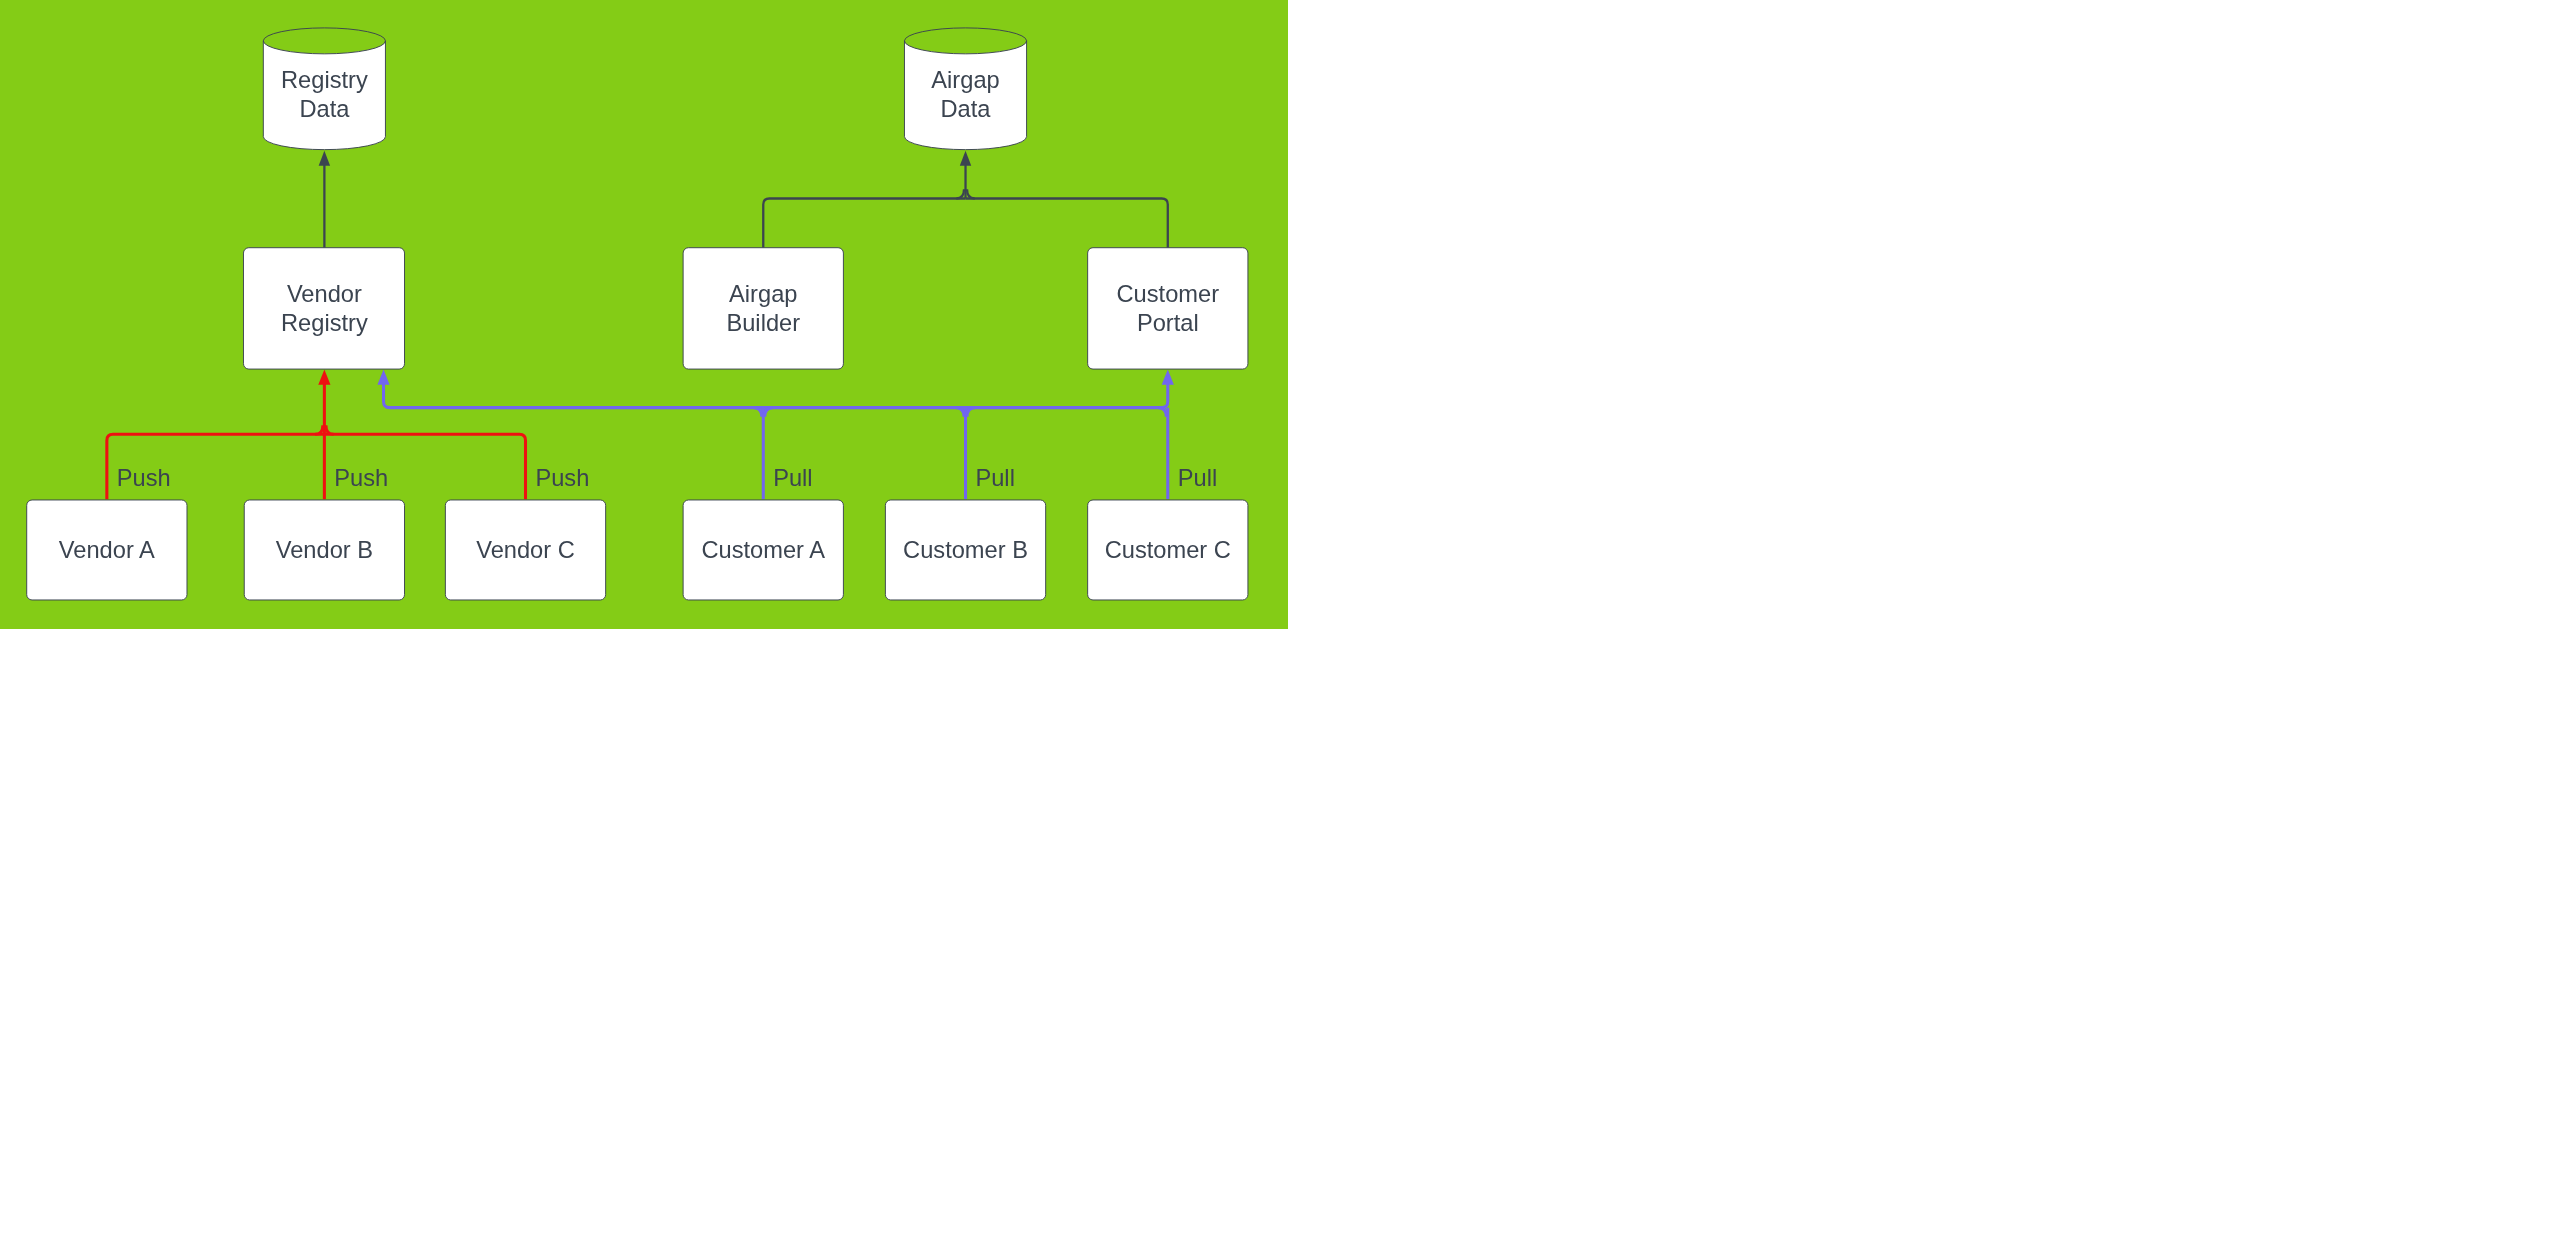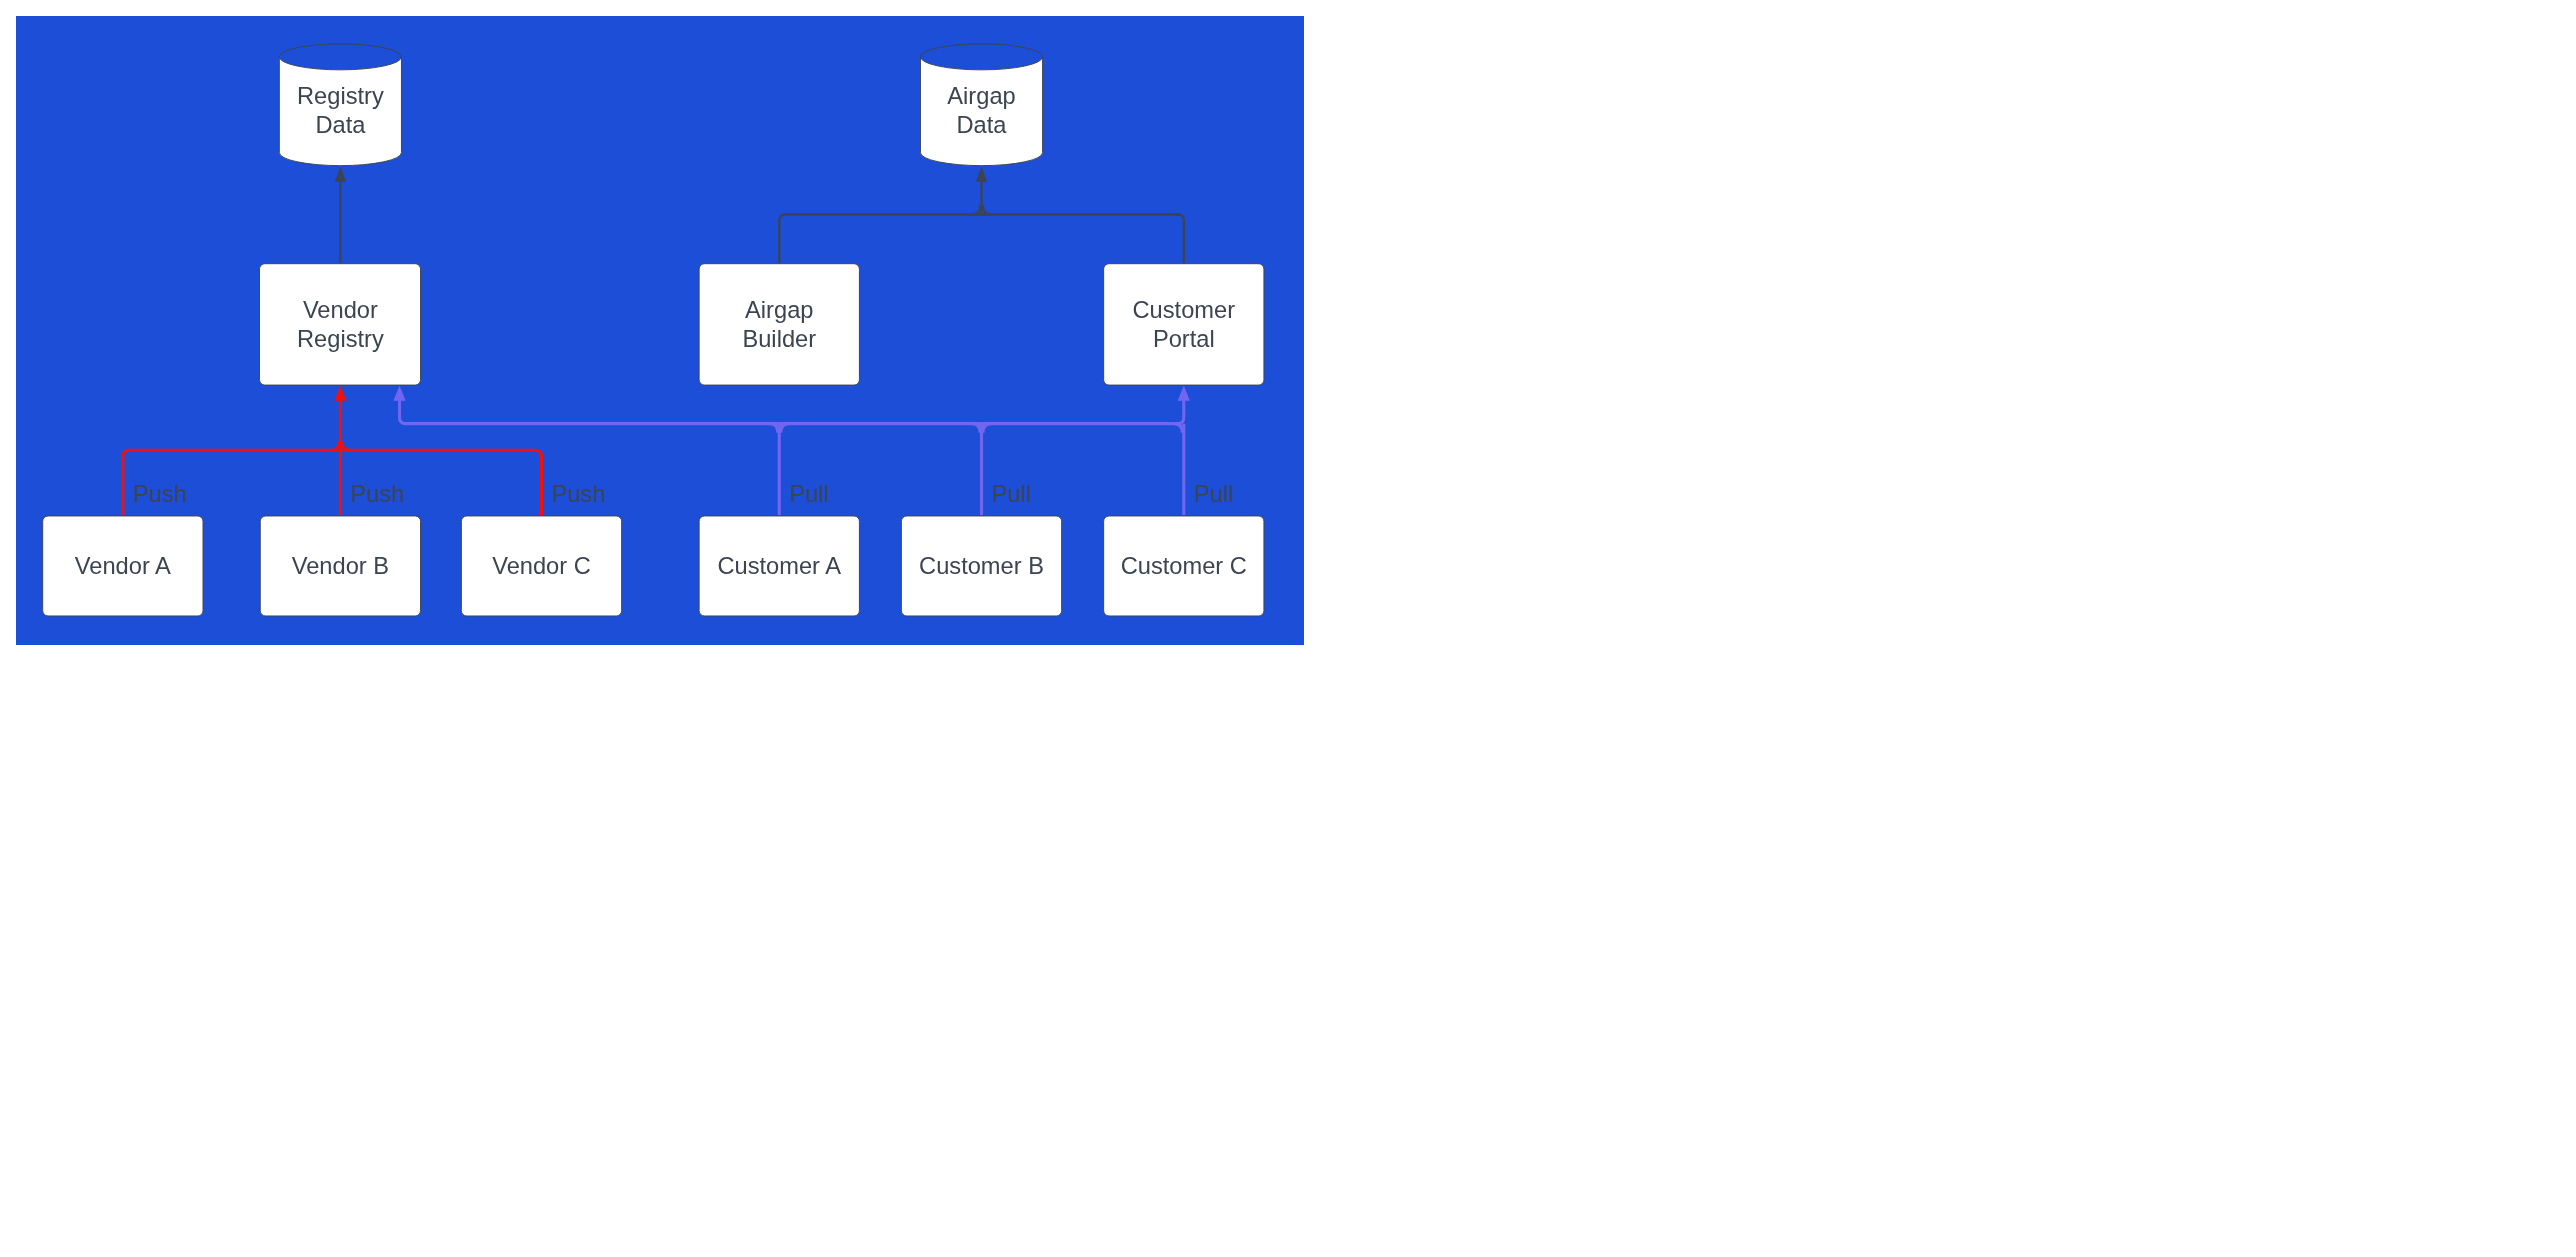--- a/index.html
+++ b/index.html
@@ -3,22 +3,22 @@
 <meta charset="utf-8">
 <style>
   html, body {
     margin: 0;
     padding: 0;
     background: #ffffff;
   }
   .stage {
     width: 1288px;
     height: 629px;
-    margin: 16px;
-    background: #1d4ed8;
+    margin: 0;
+    background: #84cc16;
   }
   .stage svg {
     display: block;
     width: 100%;
     height: 100%;
   }
   text {
     font-family: "Liberation Sans", "DejaVu Sans", sans-serif;
     font-size: 62px;
     dominant-baseline: central;

